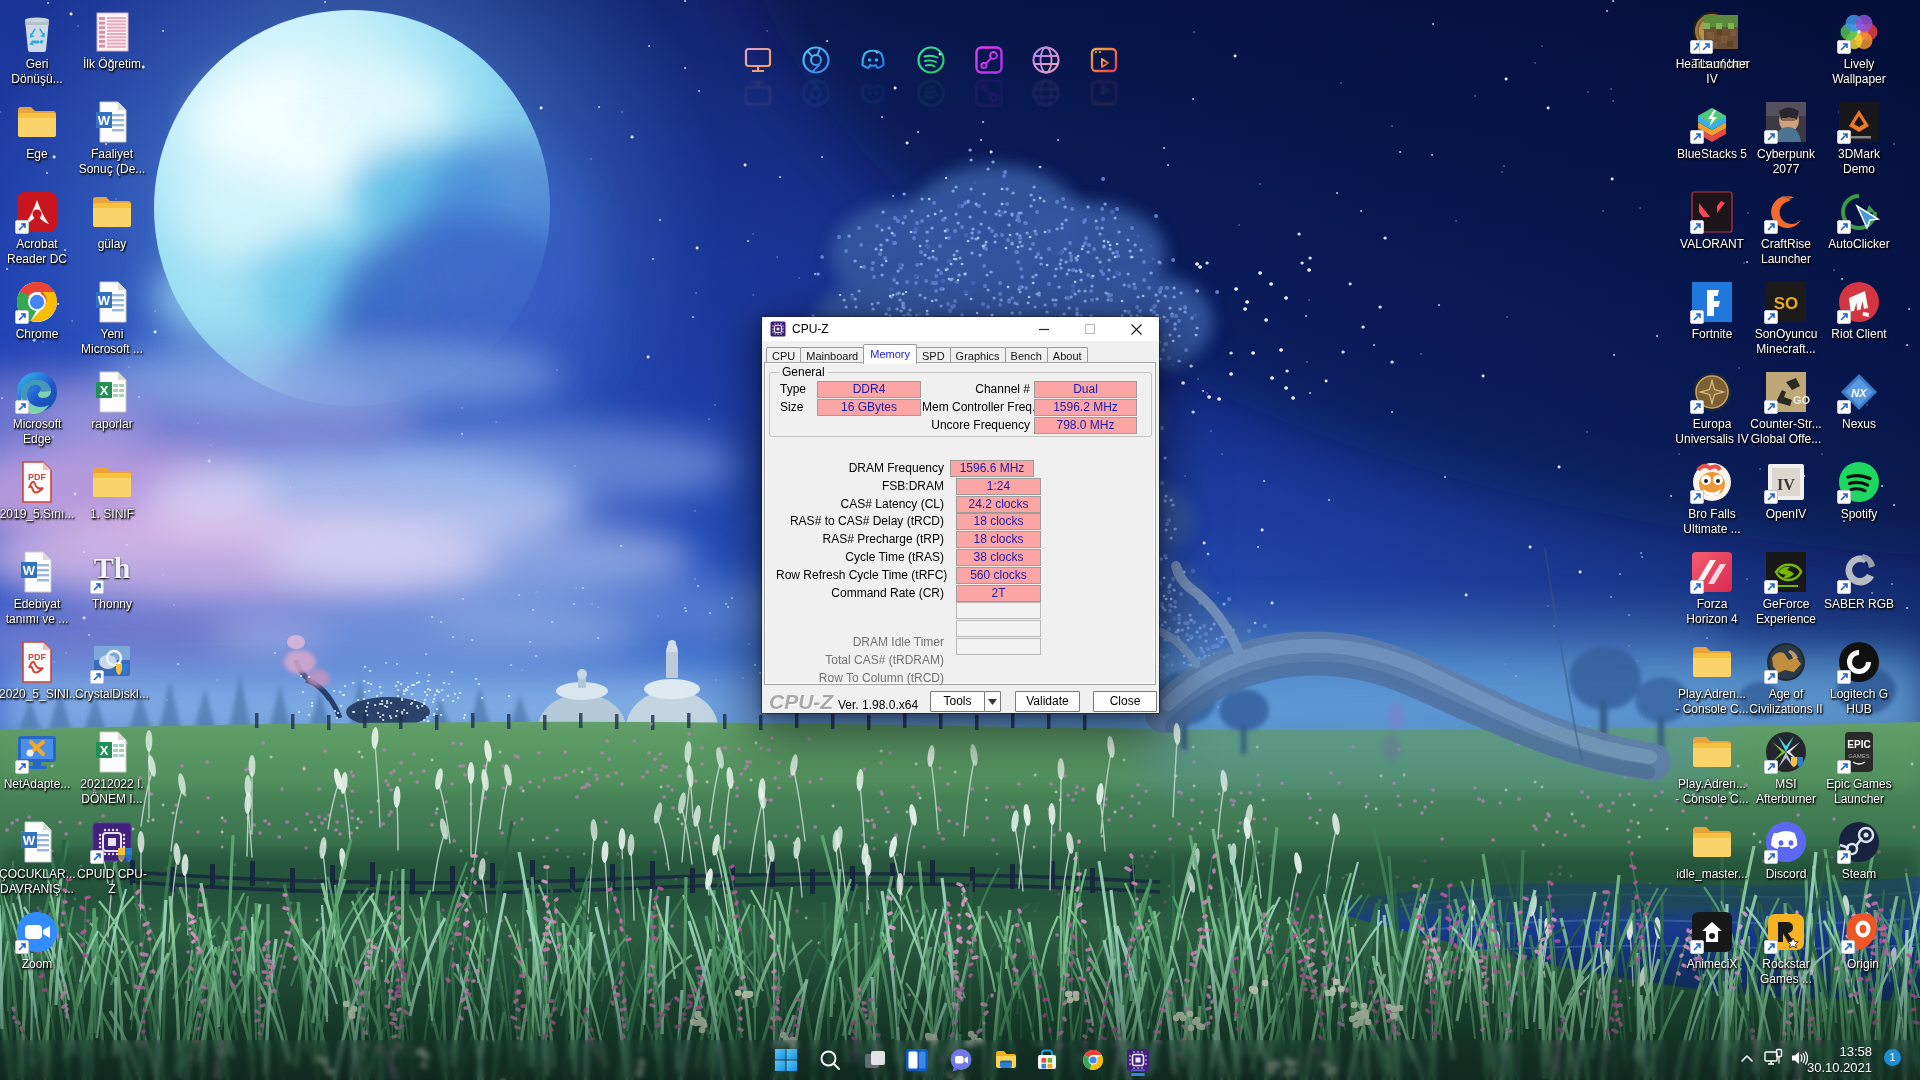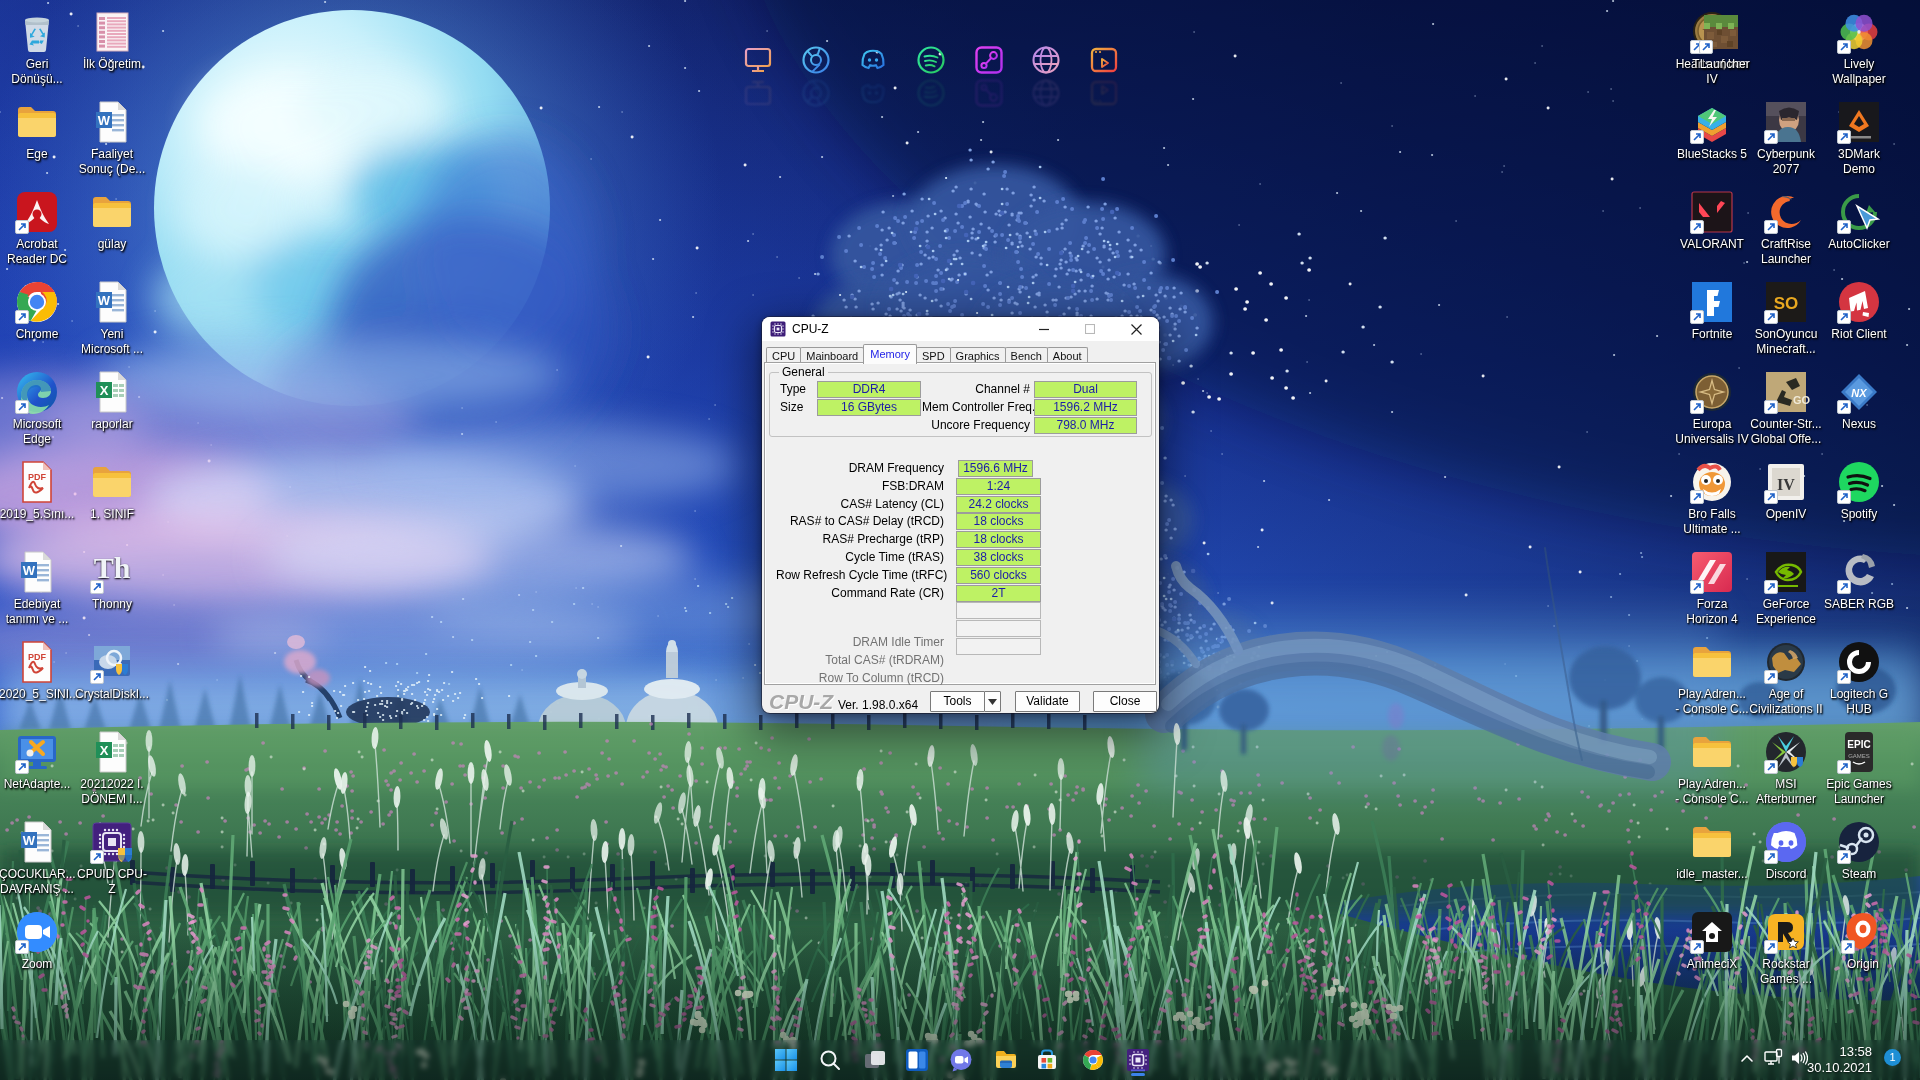--- a/index.html
+++ b/index.html
@@ -5,35 +5,35 @@
 body{font-family:"Liberation Sans",sans-serif;position:relative;}
 #wall{position:absolute;left:0;top:0;}
 .dicon{position:absolute;width:76px;text-align:center;cursor:default;}
 .ig{width:48px;height:48px;margin:0 auto;position:relative;display:flex;align-items:center;justify-content:center;}
 .lbl{font-size:12px;color:#fff;line-height:14.6px;margin-top:1px;
  text-shadow:1px 1px 1.5px rgba(0,0,0,.95),0 0 2px rgba(0,0,0,.8),1px 2px 2px rgba(0,0,0,.7);}
 .sc{position:absolute;left:2px;bottom:2px;width:14px;height:14px;background:#fff;border:1px solid #c0c8d0;border-radius:2px;display:flex;align-items:center;justify-content:center;}
 .dockic{width:32px;height:32px;position:relative;margin:0;}
 .dockic .rfl{position:absolute;top:33px;left:0;transform:scaleY(-1);opacity:.12;filter:blur(1.2px);}
 
-#cpuz{position:absolute;left:762px;top:317px;width:397px;height:396px;background:#f0f0f0;border-radius:8px;
+#cpuz{position:absolute;left:762px;top:317px;width:397px;height:396px;background:#f0f0f0;border-radius:0;
  box-shadow:0 15px 45px 8px rgba(0,0,10,.5),0 2px 10px rgba(0,0,10,.4),0 0 0 1px rgba(40,40,60,.55);font-size:12px;color:#000;text-decoration:underline;}
 #ttl{height:24px;background:#fff;border-radius:8px 8px 0 0;position:relative;}
 #ttl .tic{position:absolute;left:8px;top:4px;}
 #ttl .tname{position:absolute;left:30px;top:5px;font-size:12px;color:#000;}
 .capbtn{position:absolute;top:0;width:46px;height:24px;display:flex;align-items:center;justify-content:center;}
 
 #tabs{position:absolute;left:4px;top:27px;height:20px;display:flex;align-items:flex-end;}
 .tab{height:17px;line-height:16px;padding:0 5px;background:#f0f0f0;border:1px solid #9a9a9a;border-bottom:none;border-radius:2px 2px 0 0;margin-right:-1px;font-size:11px;color:#111;}
 .tab.act{height:20px;line-height:19px;background:#fcfcfc;color:#2222e8;position:relative;z-index:3;padding:0 6px;}
 #page{position:absolute;left:3px;top:46px;width:390px;height:321px;background:#f0f0f0;border:1px solid #fff;
  box-shadow:0 0 0 1px #a0a0a0;}
 .grp{position:absolute;border:1px solid #c2c2c2;border-radius:3px;}
 .grp .gt{position:absolute;left:9px;top:-8px;background:#f0f0f0;padding:0 3px;font-size:12px;}
-.fld{position:absolute;height:17px;background:#bef264;border:1px solid #9c9c9c;color:#1c1ca8;font-size:12px;
+.fld{position:absolute;height:17px;background:#fca5a5;border:1px solid #9c9c9c;color:#1c1ca8;font-size:12px;
  text-align:center;line-height:15px;}
 .flbl{position:absolute;height:16px;font-size:12px;color:#000;white-space:nowrap;}
 .flbl.r{text-align:right;}
 .flbl.dis{color:#737373;margin-top:32px;}
 .btn{position:absolute;height:21px;background:#fdfdfd;border:1px solid #7a7a7a;text-align:center;line-height:19px;font-size:12px;color:#000;border-radius:1px;}
 #logo{position:absolute;left:7px;top:373px;font-size:21px;font-weight:bold;font-style:italic;color:#a8a8a8;letter-spacing:0px;text-shadow:1px 1px 0 #fff;}
 #ver{position:absolute;left:76px;top:381px;font-size:12px;color:#000;}
 
 #tbar{position:absolute;left:0;top:1040px;width:1920px;height:40px;background:rgba(30,42,66,0.10);backdrop-filter:blur(2.5px);}
 .tbic{position:absolute;top:1046px;width:28px;height:28px;display:flex;align-items:center;justify-content:center;}
@@ -1390,21 +1390,21 @@
     <div class="fld" style="left:55px;top:64px;width:104px;">DDR4</div>
     <div class="flbl " style="left:18px;top:83px;width:40px;">Size</div>
     <div class="fld" style="left:55px;top:82px;width:104px;">16 GBytes</div>
     <div class="flbl r" style="left:170px;top:65px;width:98px;">Channel #</div>
     <div class="fld" style="left:272px;top:64px;width:103px;">Dual</div>
     <div class="flbl r" style="left:160px;top:83px;width:108px;">Mem Controller Freq.</div>
     <div class="fld" style="left:272px;top:82px;width:103px;">1596.2 MHz</div>
     <div class="flbl r" style="left:160px;top:101px;width:108px;">Uncore Frequency</div>
     <div class="fld" style="left:272px;top:100px;width:103px;">798.0 MHz</div>
     <div class="flbl r" style="left:14px;top:144px;width:168px;">DRAM Frequency</div>
-    <div class="fld" style="left:196px;top:143px;width:75px;">1596.6 MHz</div>
+    <div class="fld" style="left:188px;top:143px;width:84px;">1596.6 MHz</div>
     <div class="flbl r" style="left:14px;top:162px;width:168px;">FSB:DRAM</div>
     <div class="fld" style="left:194px;top:161px;width:85px;">1:24</div>
     <div class="flbl r" style="left:14px;top:180px;width:168px;">CAS# Latency (CL)</div>
     <div class="fld" style="left:194px;top:179px;width:85px;">24.2 clocks</div>
     <div class="flbl r" style="left:14px;top:197px;width:168px;">RAS# to CAS# Delay (tRCD)</div>
     <div class="fld" style="left:194px;top:196px;width:85px;">18 clocks</div>
     <div class="flbl r" style="left:14px;top:215px;width:168px;">RAS# Precharge (tRP)</div>
     <div class="fld" style="left:194px;top:214px;width:85px;">18 clocks</div>
     <div class="flbl r" style="left:14px;top:233px;width:168px;">Cycle Time (tRAS)</div>
     <div class="fld" style="left:194px;top:232px;width:85px;">38 clocks</div>

